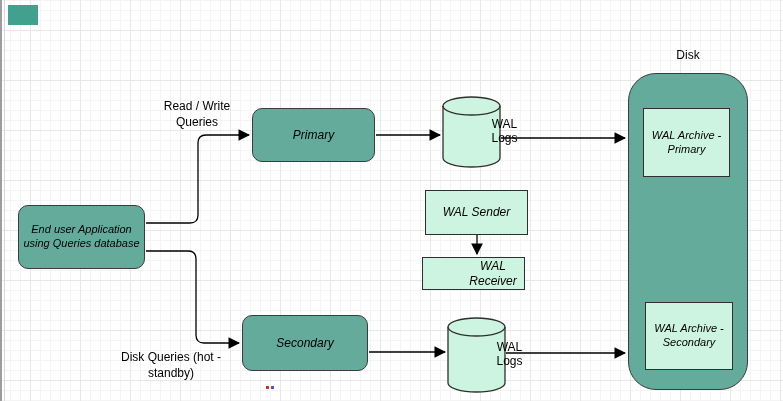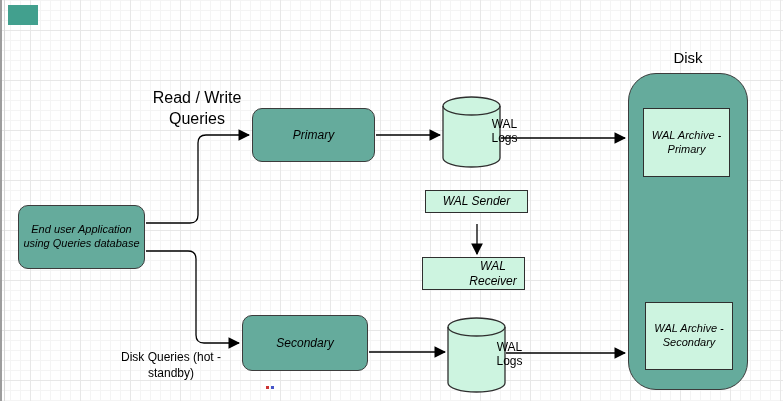--- a/index.html
+++ b/index.html
@@ -65,36 +65,36 @@
       <path d="M443,106 A28.5,9 0 0 0 500,106" fill="none" stroke="#2f2f2f" stroke-width="1.3"></path>
     </g>
 
     <g>
       <path d="M448,327 A28.5,9 0 0 1 505,327 L505,383 A28.5,9 0 0 1 448,383 Z" fill="#cdf4e0" stroke="#2f2f2f" stroke-width="1.3"></path>
       <path d="M448,327 A28.5,9 0 0 0 505,327" fill="none" stroke="#2f2f2f" stroke-width="1.3"></path>
     </g>
   </svg>
 
   <div class="node teal" style="left:628px;top:73px;width:120px;height:317px;border-radius:28px;"></div>
-  <div class="label" style="left:628px;top:48px;width:120px;font-size:15px;">Disk</div>
+  <div class="label" style="left:628px;top:48px;width:120px;font-size:12px;">Disk</div>
 
   <div class="node teal rounded" style="left:18px;top:205px;width:127px;height:64px;font-size:11px;">
     <span>End user Application
 using Queries database</span>
   </div>
 
   <div class="node teal rounded" style="left:252px;top:108px;width:123px;height:54px;font-size:12px;">
     <span>Primary</span>
   </div>
 
   <div class="node teal rounded" style="left:242px;top:315px;width:126px;height:56px;font-size:12px;">
     <span>Secondary</span>
   </div>
 
-  <div class="node mint" style="left:425px;top:190px;width:103px;height:23px;font-size:12px;">
+  <div class="node mint" style="left:425px;top:190px;width:103px;height:45px;font-size:12px;">
     <span>WAL Sender</span>
   </div>
 
   <div class="node mint" style="left:422px;top:257px;width:103px;height:33px;font-size:12px;padding-left:39px;">
     <span>WAL Receiver</span>
   </div>
 
   <div class="node mint" style="left:643px;top:108px;width:87px;height:69px;font-size:11px;">
     <span>WAL Archive -
 Primary</span>
@@ -103,21 +103,21 @@
   <div class="node mint" style="left:645px;top:302px;width:88px;height:68px;font-size:11px;">
     <span>WAL Archive -
 Secondary</span>
   </div>
 
   <div class="cyl-label" style="left:443px;top:117px;width:57px;font-size:12px;">WAL
 Logs</div>
   <div class="cyl-label" style="left:448px;top:340px;width:57px;font-size:12px;">WAL
 Logs</div>
 
-  <div class="label" style="left:138px;top:88px;width:118px;font-size:16px;">Read / Write
+  <div class="label" style="left:138px;top:99px;width:118px;font-size:12px;">Read / Write
 Queries</div>
   <div class="label" style="left:95px;top:350px;width:152px;font-size:12px;">Disk Queries (hot -
 standby)</div>
 
   <div class="dot" style="left:266px;top:386px;background:#cc3333;"></div>
   <div class="dot" style="left:271px;top:386px;background:#4655c8;"></div>
 
 </div>
 
 </body></html>

